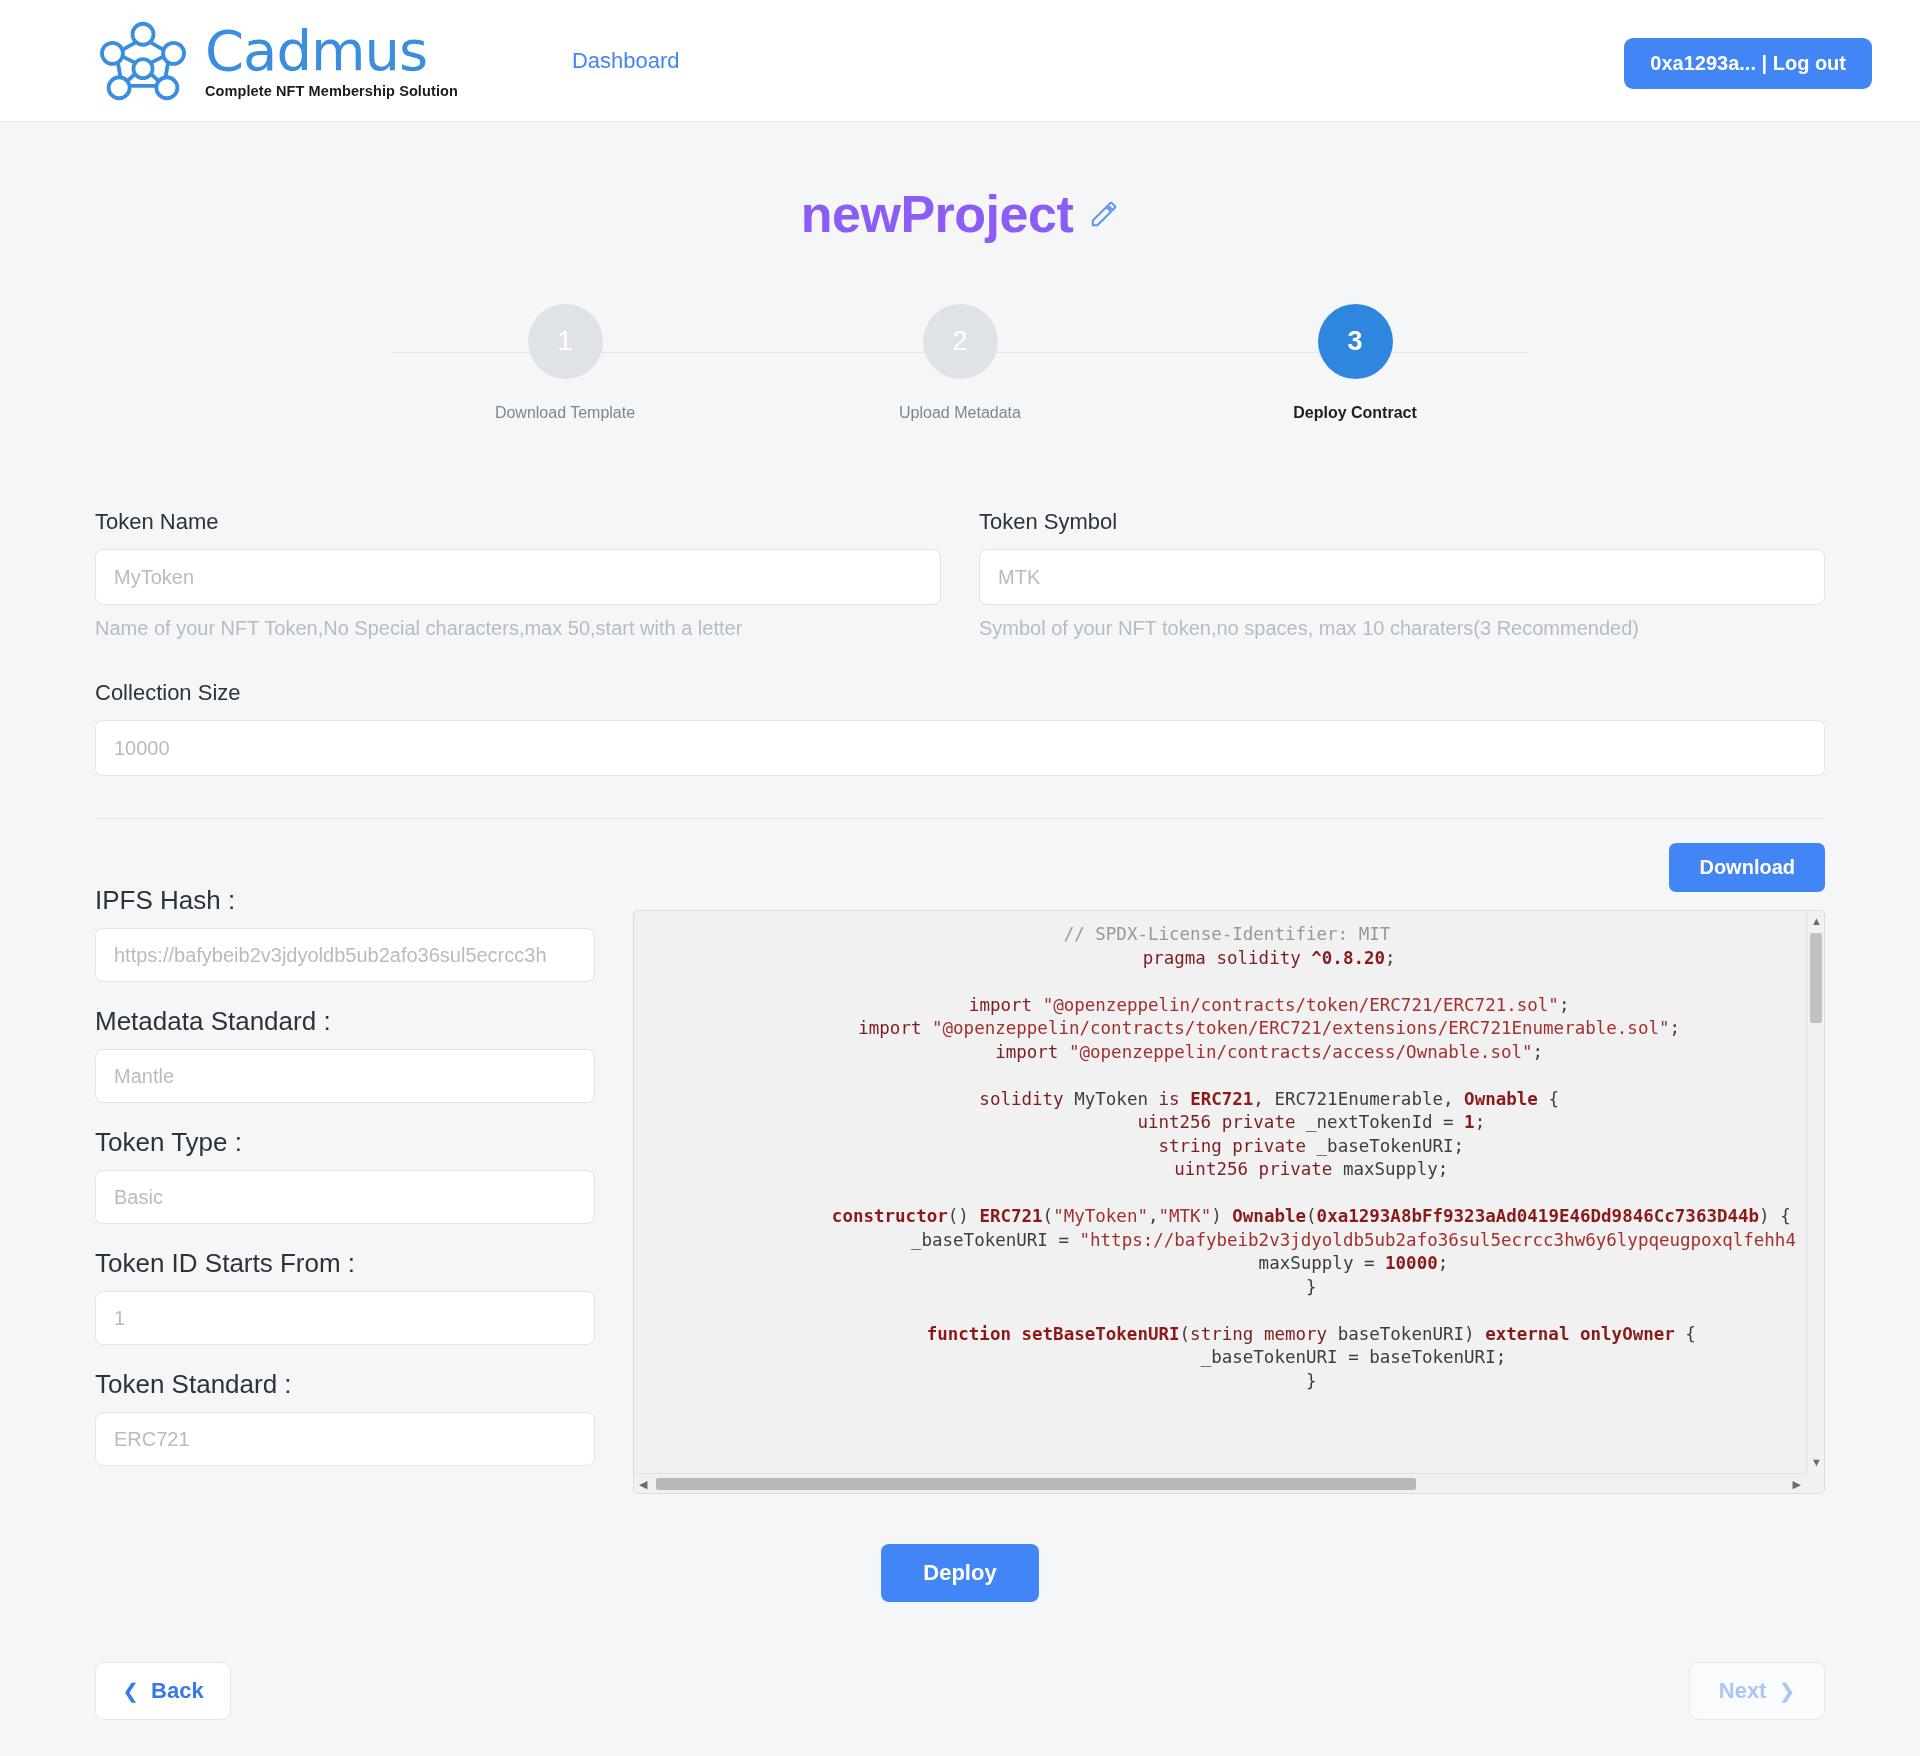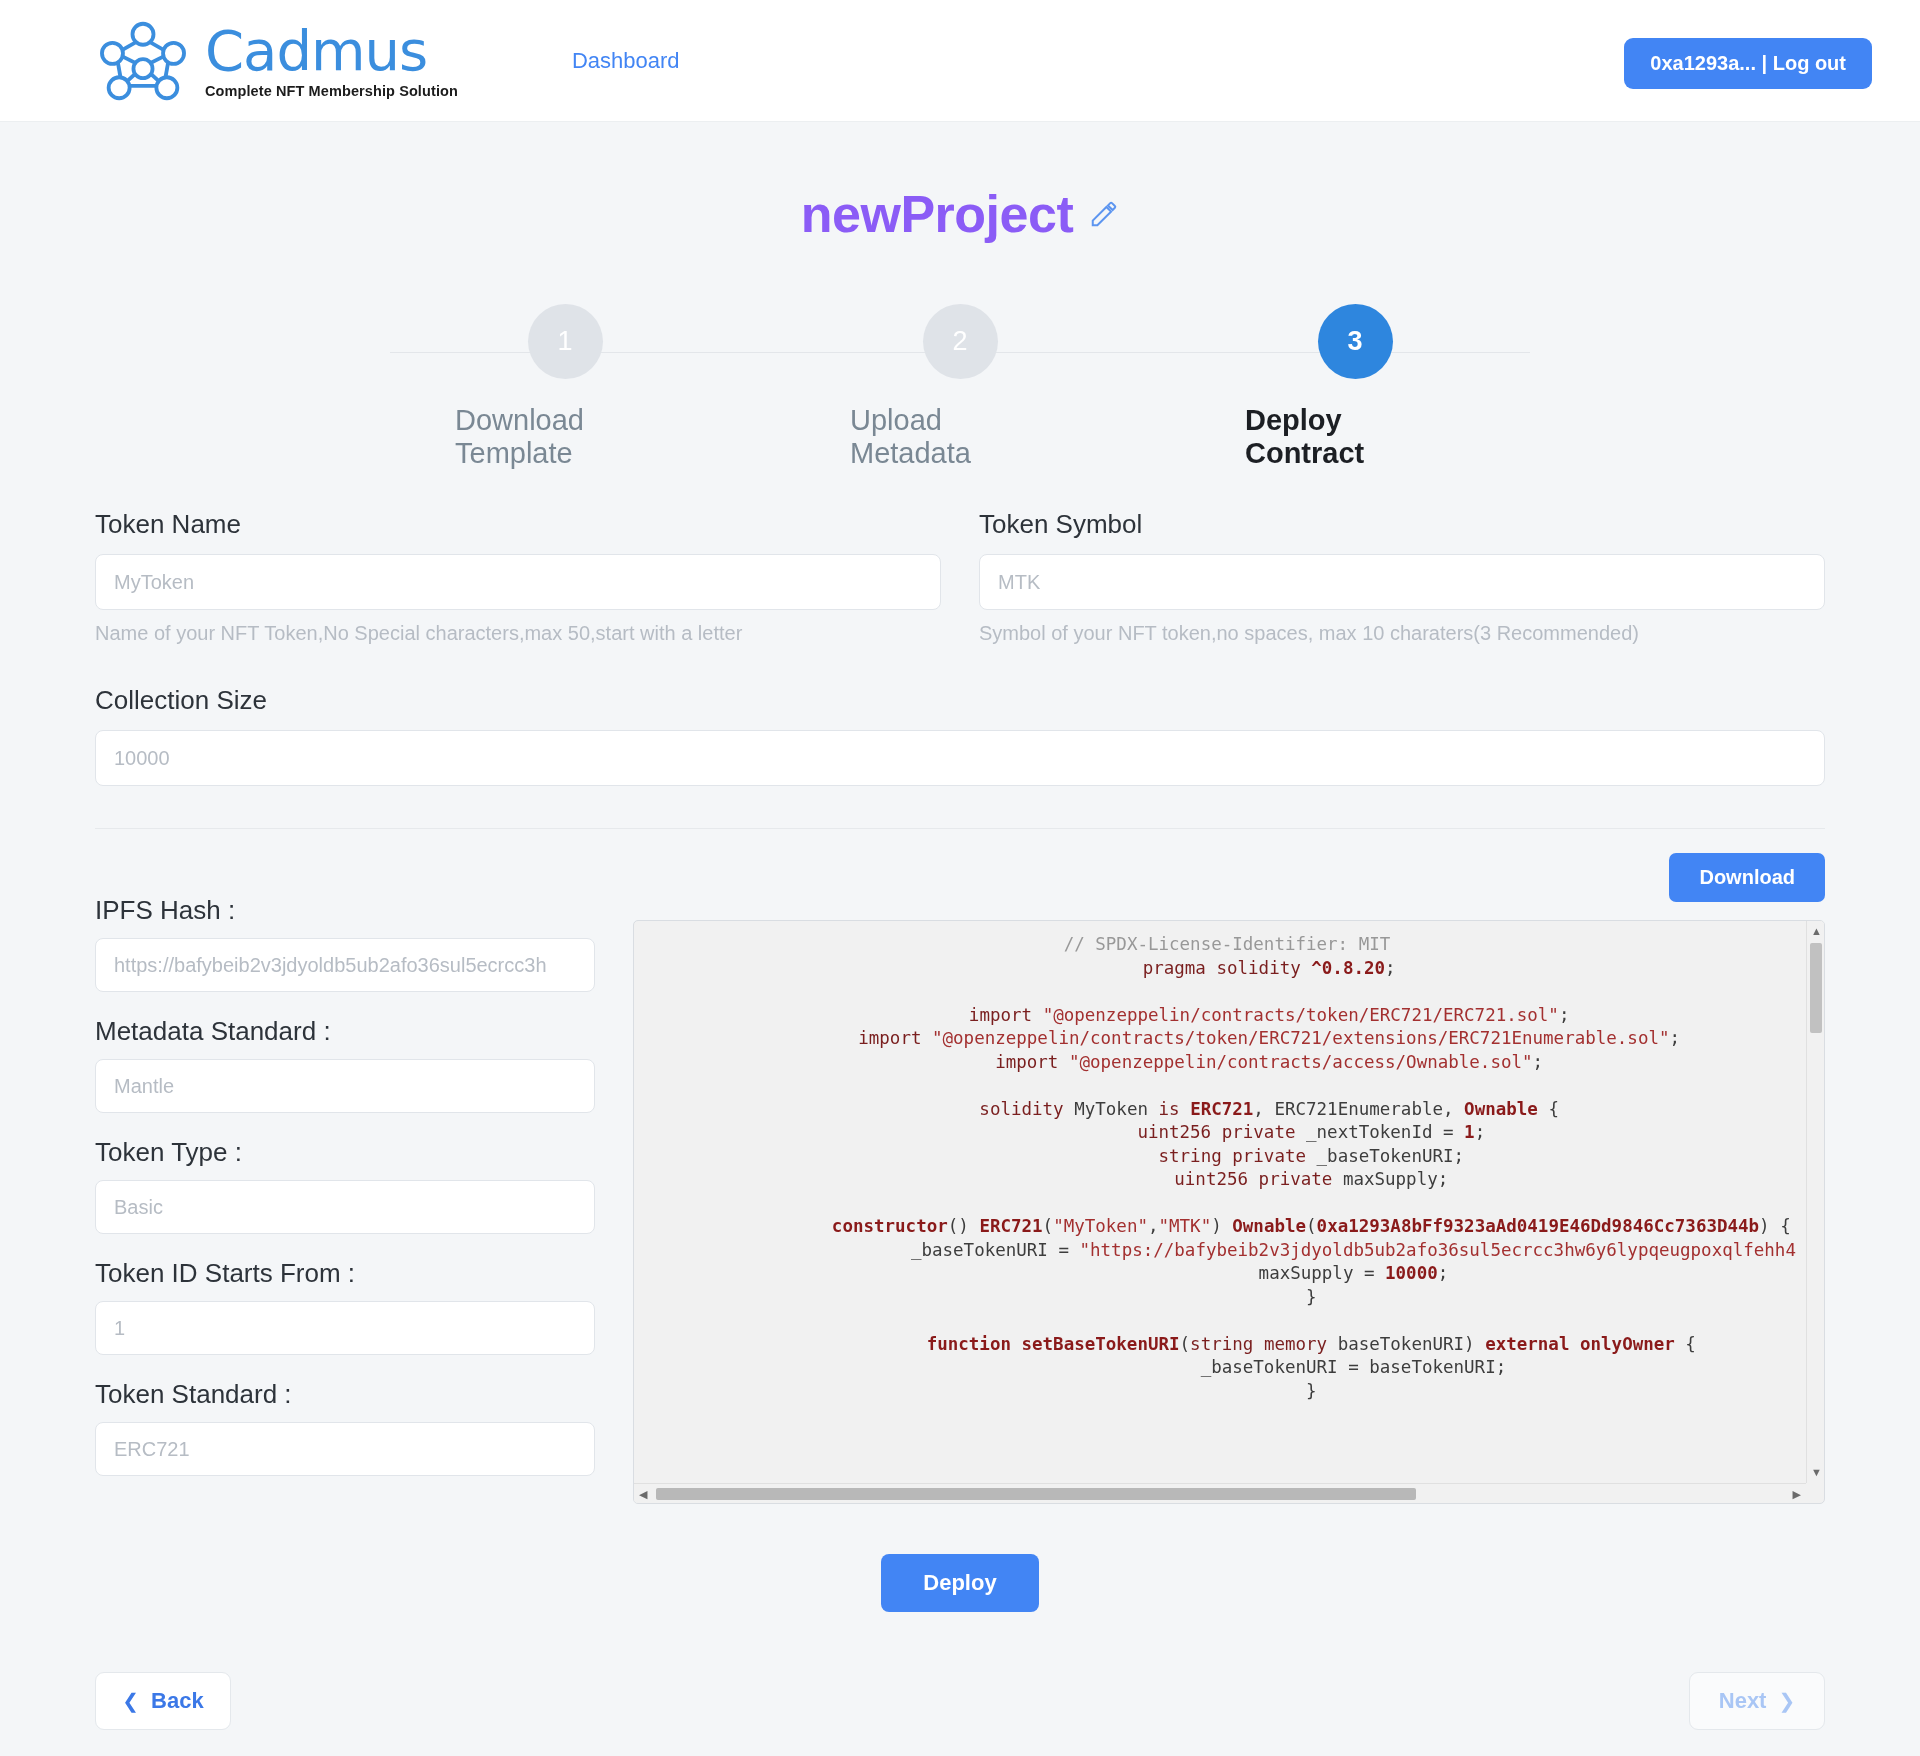--- a/index.html
+++ b/index.html
@@ -106,35 +106,35 @@
     display: flex; align-items: center; justify-content: center;
     font-size: 27px;
     background: #dfe3e8;
     color: #ffffff;
     font-weight: 400;
     cursor: pointer;
   }
   .step.active .step-circle { background: #2e86de; color: #ffffff; font-weight: 700; }
   .step-label {
     margin-top: 25px;
-    font-size: 29px;
+    font-size: 16px;
     color: #7a8894;
   }
   .step.active .step-label { color: #1c1f24; font-weight: 700; }
 
   
   .form-section {
     margin: 55px auto 0;
     width: 1730px;
   }
   .row2 { display: flex; gap: 38px; }
   .col { flex: 1; }
   .field-label {
     display: block;
-    font-size: 26px;
+    font-size: 22px;
     color: #2d333a;
     margin-bottom: 14px;
   }
   .text-input {
     width: 100%;
     height: 56px;
     border: 1px solid #e1e5ea;
     border-radius: 8px;
     background: #ffffff;
     font-size: 20px;

